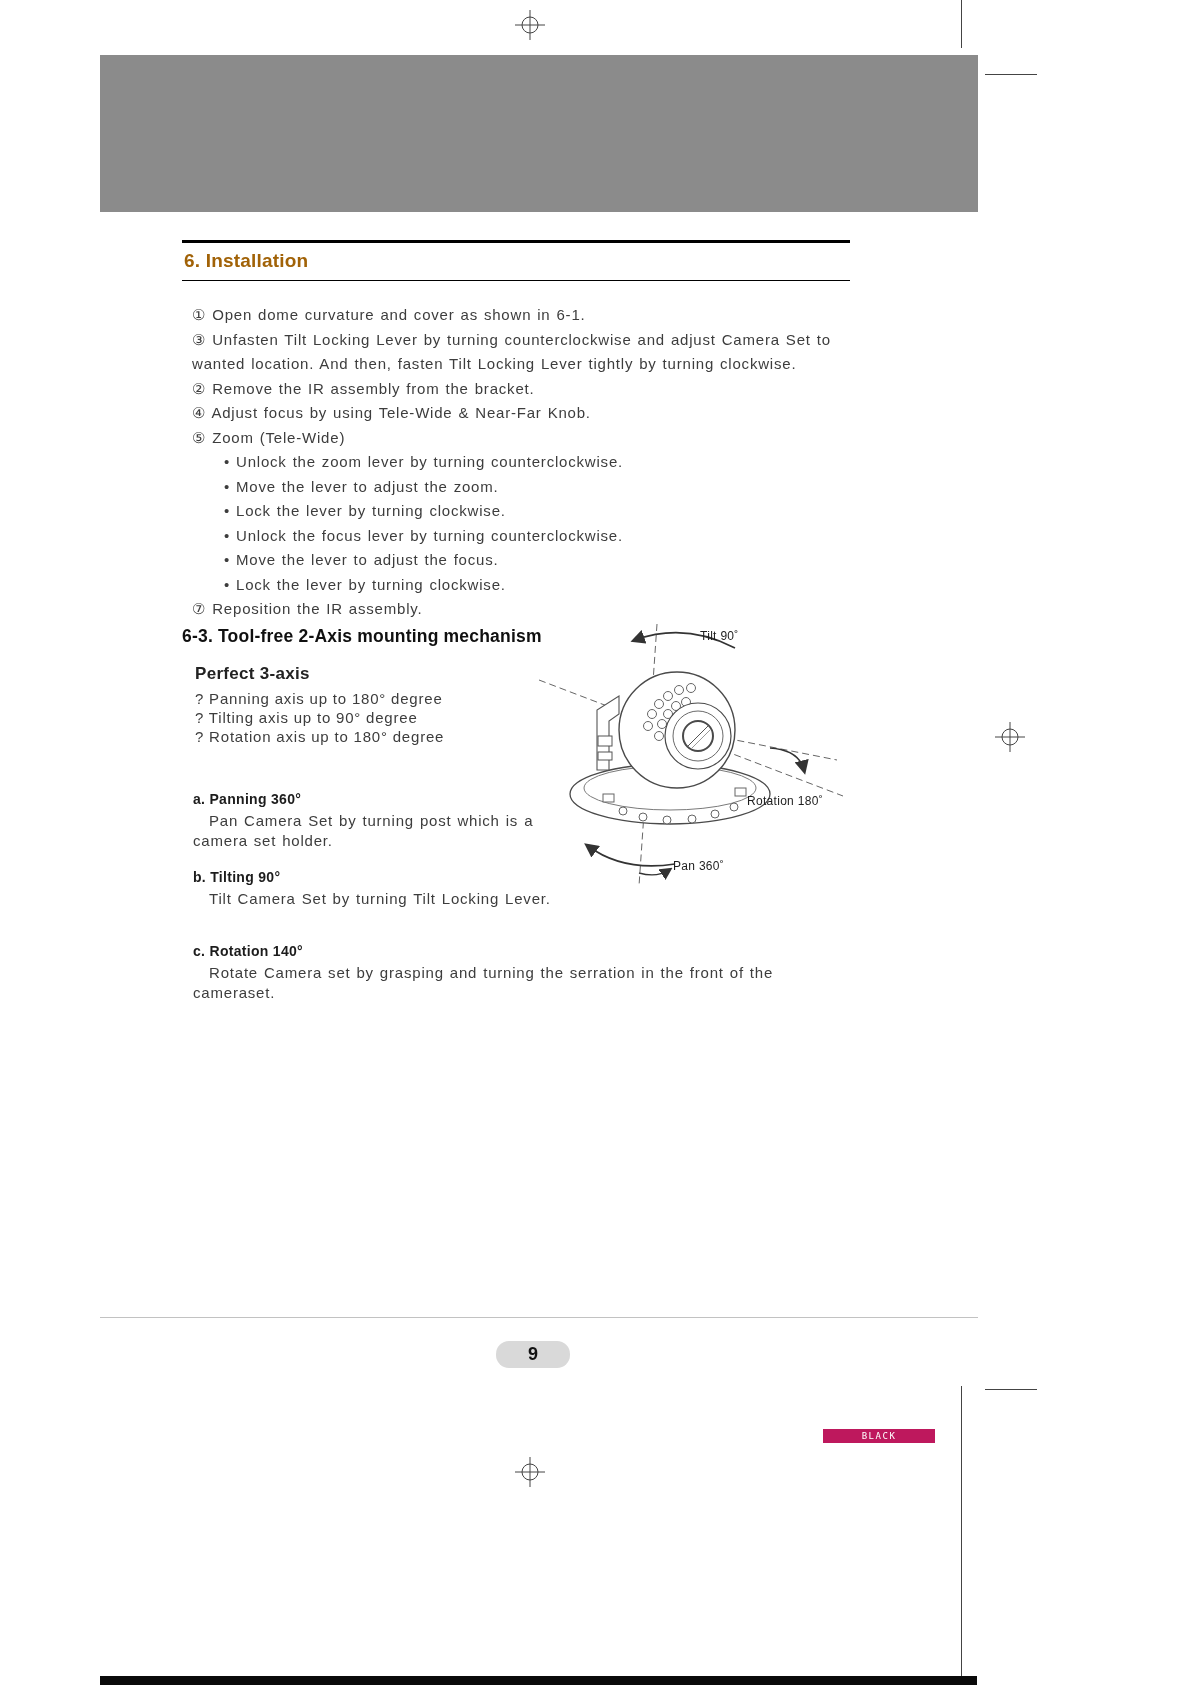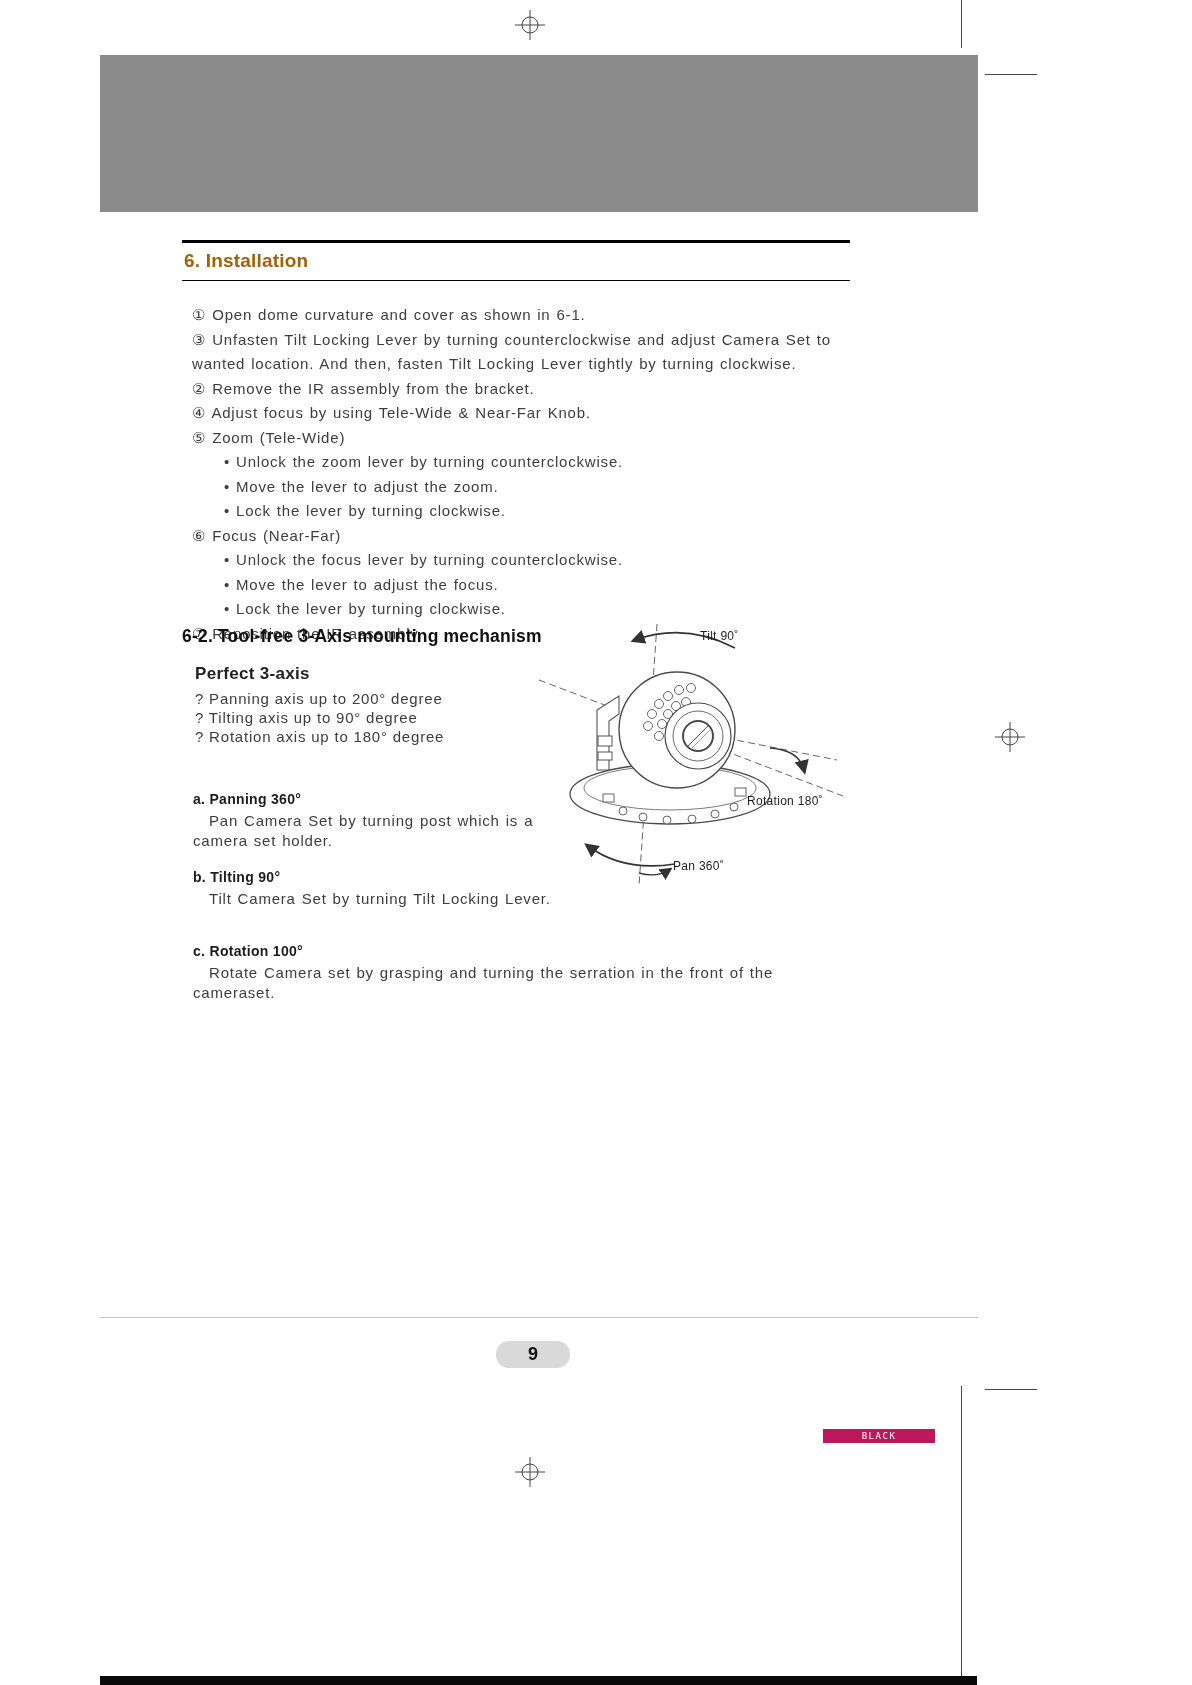--- a/index.html
+++ b/index.html
@@ -102,48 +102,47 @@
 
   <div class="steps">
     <p>① Open dome curvature and cover as shown in 6-1.</p>
     <p>③ Unfasten Tilt Locking Lever by turning counterclockwise and adjust Camera Set to wanted location. And then, fasten Tilt Locking Lever tightly by turning clockwise.</p>
     <p>② Remove the IR assembly from the bracket.</p>
     <p>④ Adjust focus by using Tele-Wide &amp; Near-Far Knob.</p>
     <p>⑤ Zoom (Tele-Wide)</p>
     <p class="bullet">•  Unlock the zoom lever by turning counterclockwise.</p>
     <p class="bullet">•  Move the lever to adjust the zoom.</p>
     <p class="bullet">•  Lock the lever by turning clockwise.</p>
-    <p>⑥ Focus (Near-Far)</p>
     <p class="bullet">•  Unlock the focus lever by turning counterclockwise.</p>
     <p class="bullet">•  Move the lever to adjust the focus.</p>
     <p class="bullet">•  Lock the lever by turning clockwise.</p>
     <p>⑦ Reposition the IR assembly.</p>
   </div>
 
-  <div class="s63-title">6-2. Tool-free 3-Axis mounting mechanism</div>
+  <div class="s63-title">6-3. Tool-free 2-Axis mounting mechanism</div>
 
   <div class="perfect">
     <p class="ph">Perfect 3-axis</p>
-    <p>? Panning axis up to 200°  degree</p>
+    <p>? Panning axis up to 180°  degree</p>
     <p>? Tilting axis up to 90°  degree</p>
     <p>? Rotation axis up to 180°  degree</p>
   </div>
 
   <div class="subsec sub-a">
     <p class="sh">a. Panning 360°</p>
     <p class="body">Pan Camera Set by turning post which is a camera set holder.</p>
   </div>
 
   <div class="subsec sub-b">
     <p class="sh">b. Tilting 90°</p>
     <p class="body">Tilt Camera Set by turning Tilt Locking Lever.</p>
   </div>
 
   <div class="subsec sub-c">
-    <p class="sh">c. Rotation 100°</p>
+    <p class="sh">c. Rotation 140°</p>
     <p class="body">Rotate Camera set by grasping and turning the serration in the front of the cameraset.</p>
   </div>
 
   <div class="diagram">
     <svg width="330" height="285" viewBox="0 0 330 285">
       <defs>
         <marker id="arr" markerWidth="9" markerHeight="9" refX="6" refY="4.5" orient="auto">
           <path d="M0,0 L9,4.5 L0,9 z" fill="#333"></path>
         </marker>
       </defs>

